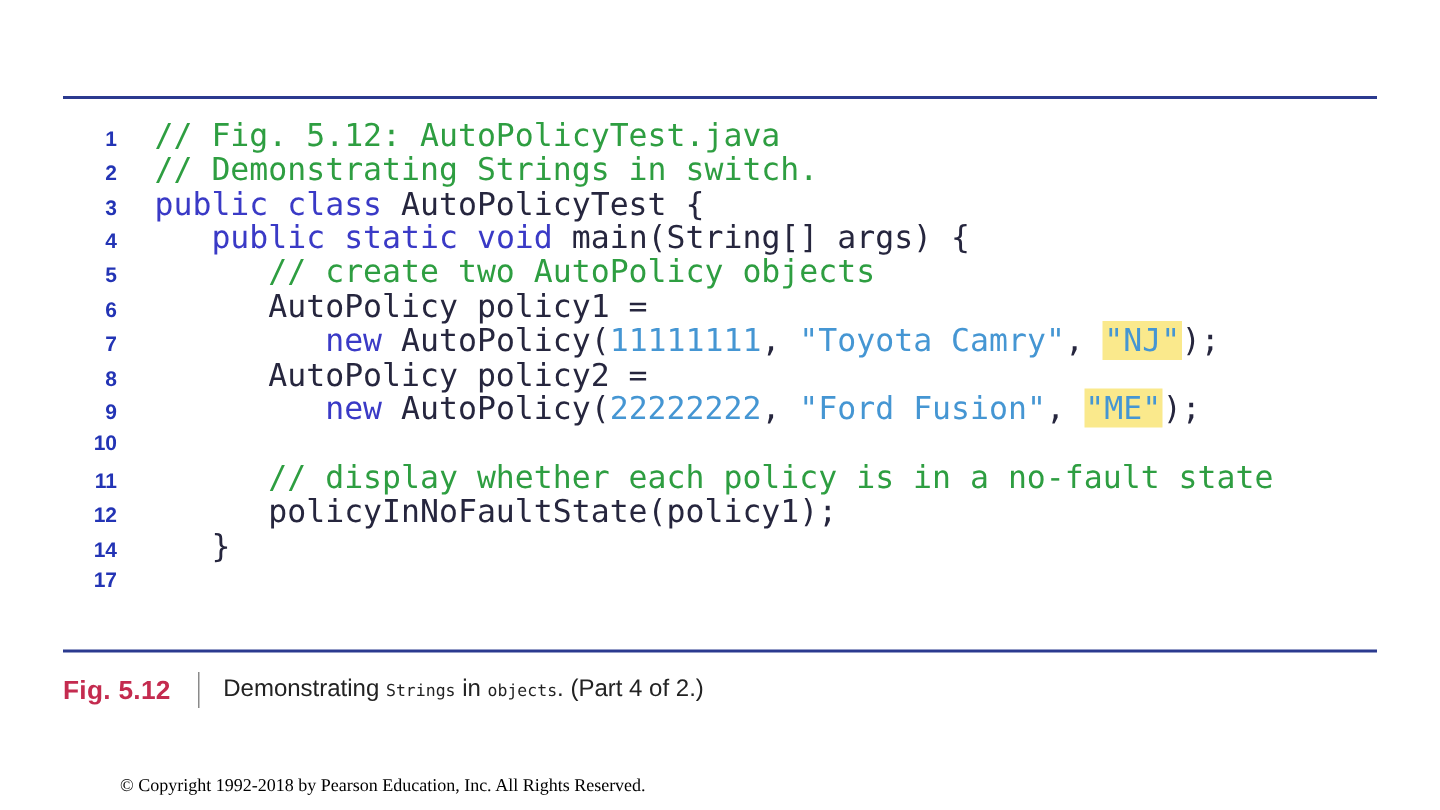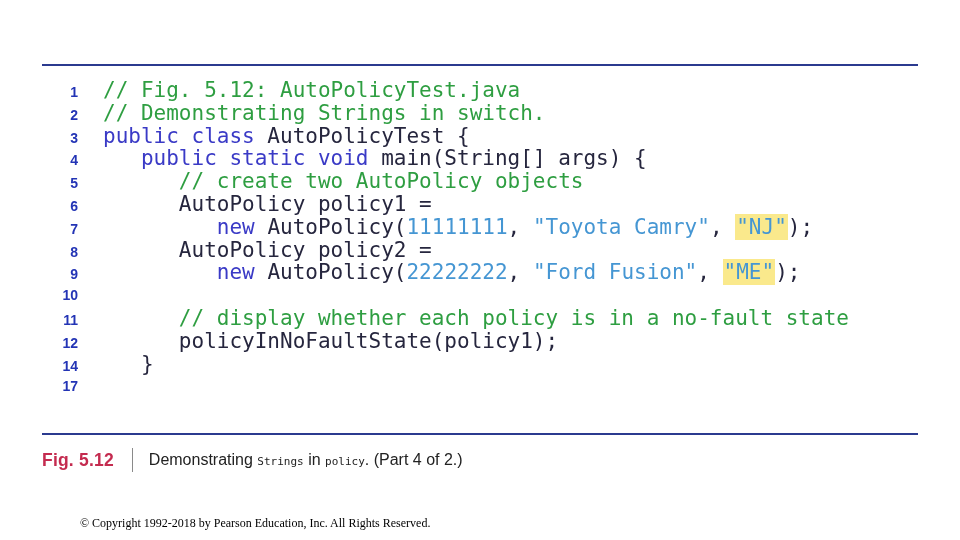--- a/index.html
+++ b/index.html
@@ -172,17 +172,17 @@
         <span class="ln">17</span>
         <span class="code-text"></span>
       </div>
     </div>
 
   <div class="rule rule-bottom"></div>
 
   <div class="caption">
     <span class="figure-label">Fig. 5.12</span>
     <span class="caption-sep"></span>
-    <span class="caption-text"><span class="cap-sans">Demonstrating </span><span class="cap-mono">Strings</span><span class="cap-sans"> in </span><span class="cap-mono">policy</span><span class="cap-sans">. (Part 4 of 2.)</span></span>
+    <span class="caption-text"><span class="cap-sans">Demonstrating </span><span class="cap-mono">Strings</span><span class="cap-sans"> in </span><span class="cap-mono">objects</span><span class="cap-sans">. (Part 4 of 2.)</span></span>
   </div>
 
   <div class="copyright">© Copyright 1992-2018 by Pearson Education, Inc. All Rights Reserved.</div>
 </div>
 
 </body></html>

